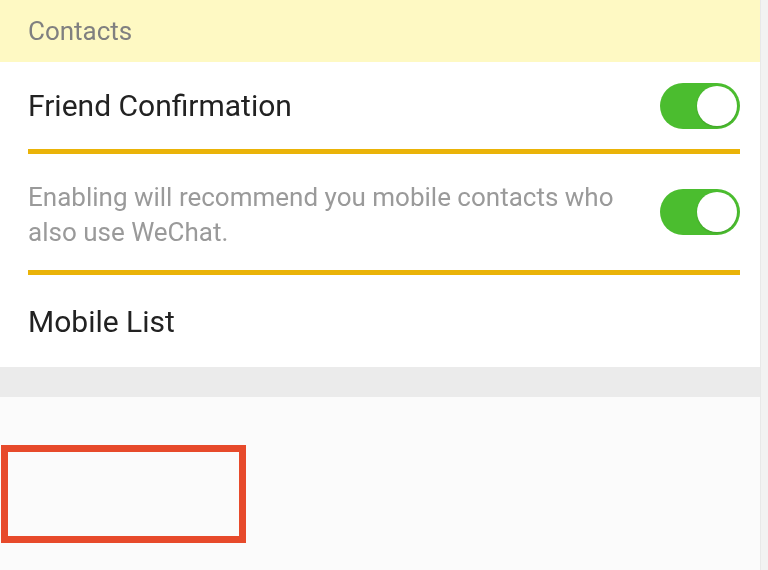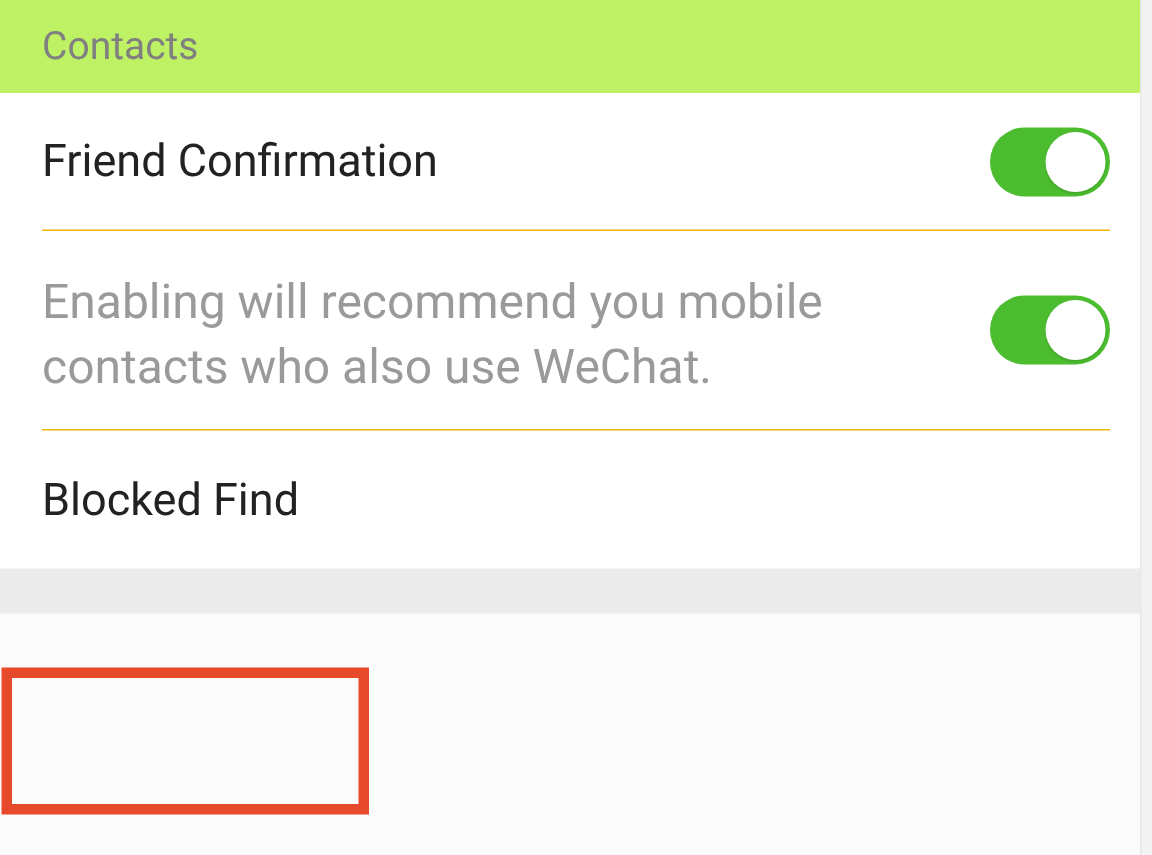--- a/index.html
+++ b/index.html
@@ -9,50 +9,50 @@
       font-family: -apple-system, BlinkMacSystemFont, "Segoe UI", Roboto, Helvetica, Arial, sans-serif;
     }
     body {
       width: 768px;
       height: 570px;
       background: #fbfbfb;
       position: relative;
       overflow: hidden;
     }
     .section-header {
-      background: #bef264;
+      background: #fef9c3;
       padding: 16px 28px;
       font-size: 26px;
       color: #808080;
     }
     .list {
       background: #ffffff;
       padding: 0 28px;
     }
     .row {
       display: flex;
       align-items: center;
       justify-content: space-between;
       min-height: 92px;
-      border-bottom: 1px solid #eab308;
+      border-bottom: 5px solid #eab308;
     }
     .row.last {
       border-bottom: none;
     }
     .row-content {
       flex: 1;
       padding: 20px 0;
     }
     .row-title {
       font-size: 30px;
       color: #222;
       line-height: 1.3;
     }
     .row-desc {
-      font-size: 32px;
+      font-size: 26px;
       color: #9a9a9a;
       line-height: 1.35;
       margin-top: 6px;
       padding-right: 10px;
     }
     .toggle {
       position: relative;
       width: 80px;
       height: 46px;
       border-radius: 23px;
@@ -115,21 +115,21 @@
       <div class="row-desc">Enabling will recommend you mobile contacts who also use WeChat.</div>
     </div>
     <div class="toggle">
       <div class="knob"></div>
     </div>
   </div>
 
 
   <div class="row last">
     <div class="row-content">
-      <div class="row-title">Blocked Find</div>
+      <div class="row-title">Mobile List</div>
     </div>
   </div>
 
 </div>
 
 <div class="bottom-bar"></div>
 
 <div class="highlight-box"></div>
 
 <div class="right-edge"></div>

